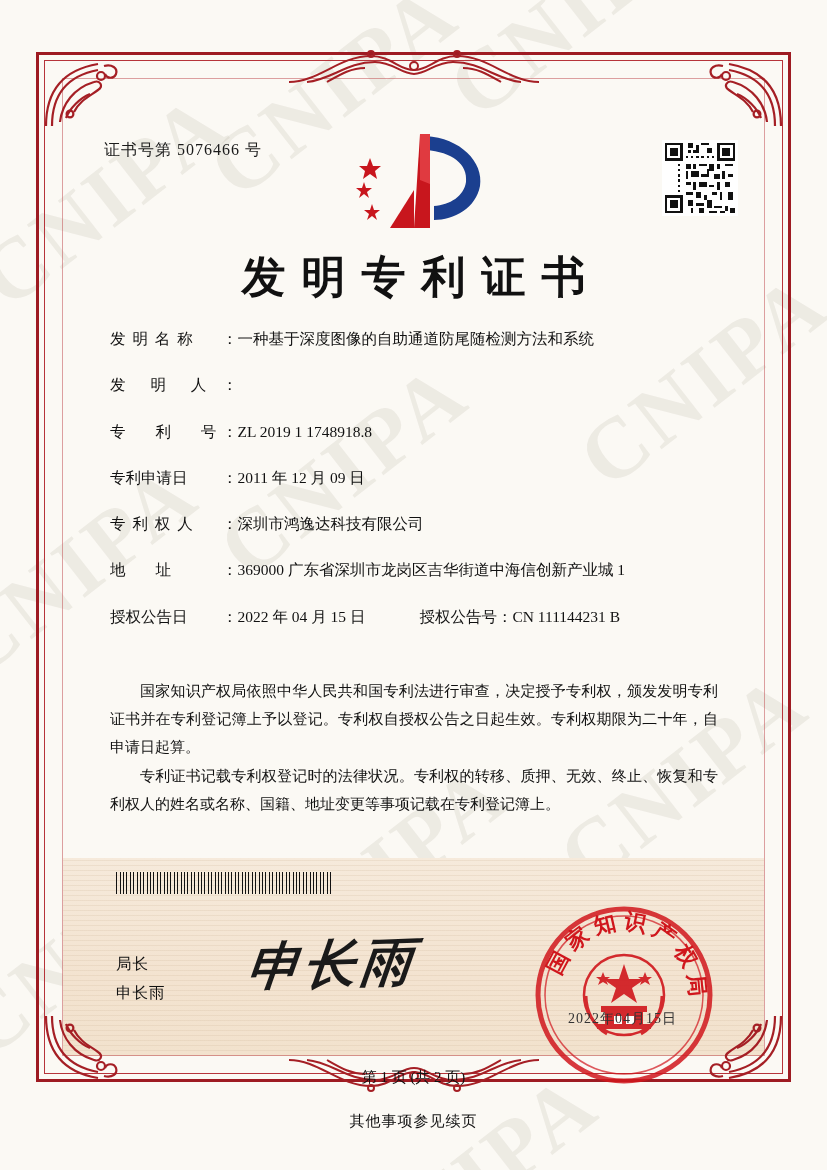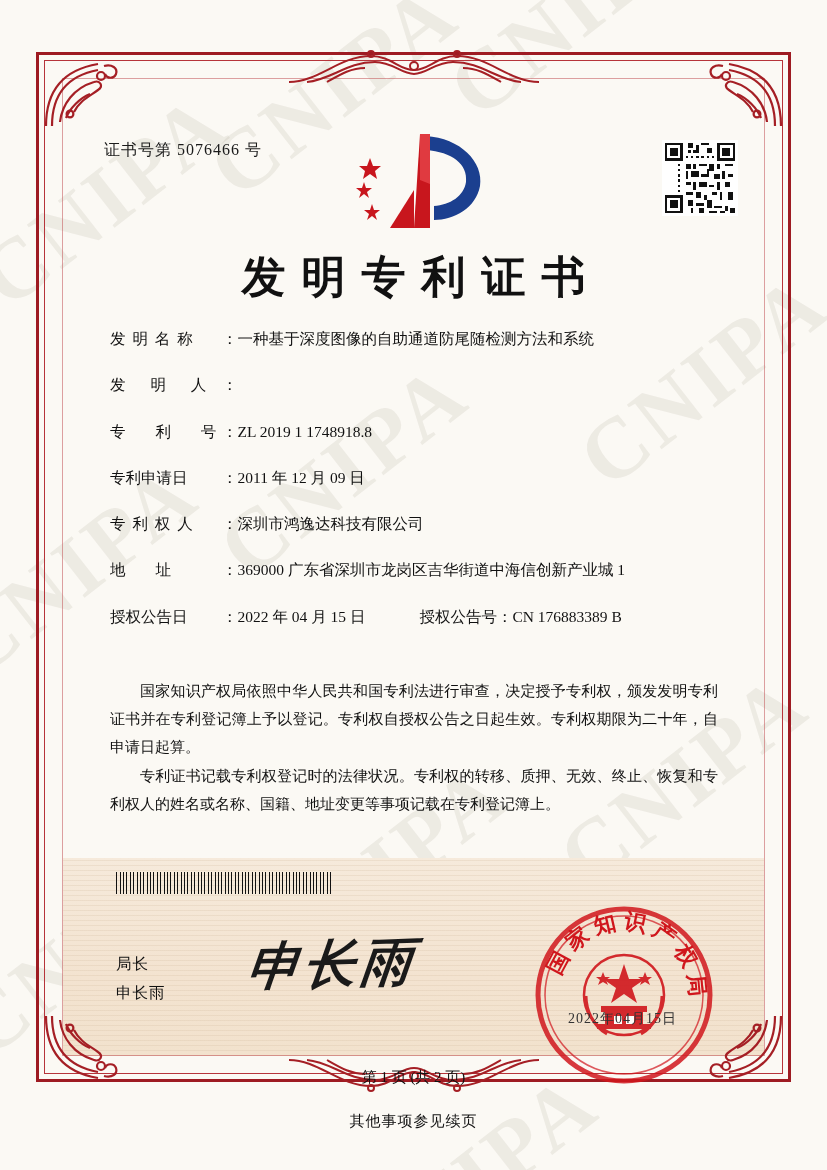--- a/index.html
+++ b/index.html
@@ -536,21 +536,21 @@
         </span>
       </div>
 
       <div class="row-inline">
         <span class="f-label">授权公告日</span>
         <span class="f-colon">：</span>
         <span>2022 年 04 月 15 日</span>
         <span class="seg2">
           <span class="f-label">授权公告号</span>
           <span class="f-colon">：</span>
-          <span>CN 176883389 B</span>
+          <span>CN 111144231 B</span>
         </span>
       </div>
 
     </div>
 
     <div class="paragraphs">
       <p>国家知识产权局依照中华人民共和国专利法进行审查，决定授予专利权，颁发发明专利证书并在专利登记簿上予以登记。专利权自授权公告之日起生效。专利权期限为二十年，自申请日起算。</p>
       <p>专利证书记载专利权登记时的法律状况。专利权的转移、质押、无效、终止、恢复和专利权人的姓名或名称、国籍、地址变更等事项记载在专利登记簿上。</p>
     </div>
 

